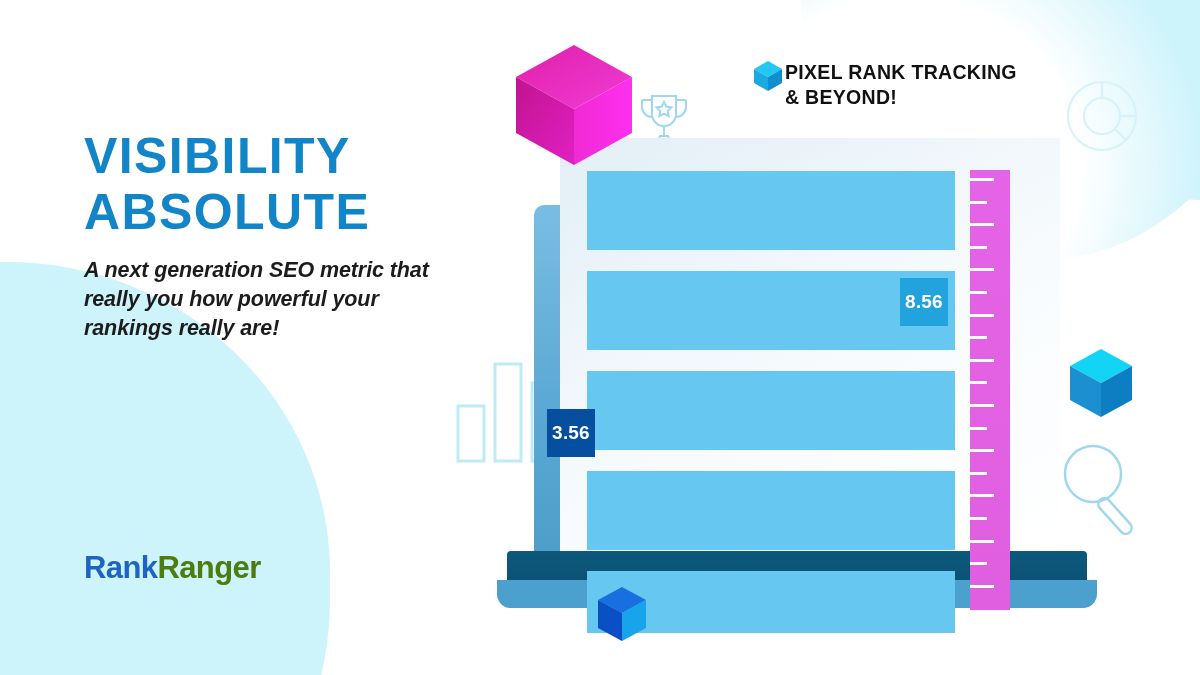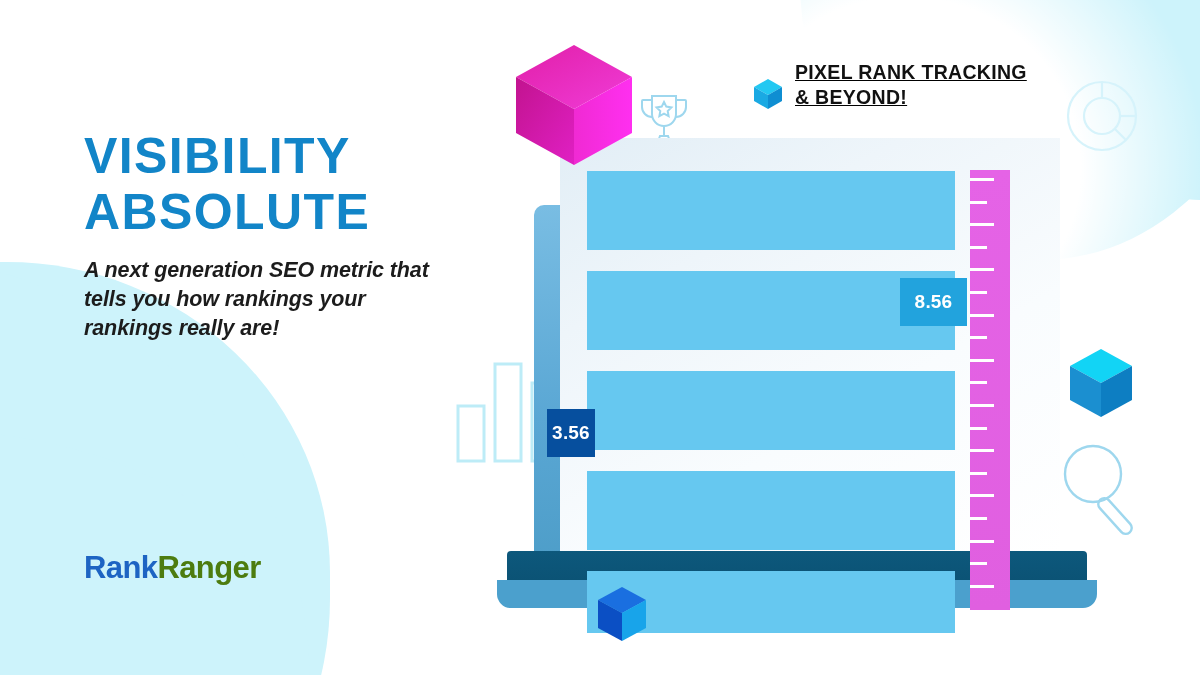--- a/index.html
+++ b/index.html
@@ -84,21 +84,21 @@
     letter-spacing:-0.6px;
   }
   .logo .rank  { color:#1d64c3;margin-top:40px; }
   .logo .ranger{ color:#4d7c0f; }
 
   
   .badge-kicker {
     position:absolute;
     left:753px; top:60px;
     z-index:9;
-    display:flex; align-items:flex-end; gap:12px;text-decoration:underline;
+    display:flex; align-items:flex-start; gap:2px;
   }
   .badge-kicker .txt {
     color:#111111;
     font-size:19.5px;
     font-weight:bold;
     line-height:25px;
     letter-spacing:0.3px;
     text-transform:uppercase;
     white-space:pre-line;
   }
@@ -153,21 +153,21 @@
     position:absolute; left:0; width:17px; height:3px; background:#ffffff;
   }
   .ruler .tick.long { width:24px; }
 
   
   .val-badge {
     position:absolute; z-index:8;
     display:flex; align-items:center; justify-content:center;
     color:#ffffff; font-size:19px; font-weight:bold; letter-spacing:0.2px;
   }
-  .val-856 { left:900px; top:278px; width:67px; height:48px; background:#22a3dd;text-align:right; }
+  .val-856 { left:900px; top:278px; width:48px; height:48px; background:#22a3dd;text-align:right; }
   .val-735 { left:547px; top:409px; width:48px; height:48px; background:#064f9e; }
 
   
   .cube { position:absolute; z-index:8; }
   .cube-pink  { left:513px; top:43px; }
   .cube-cyan  { left:1068px; top:348px; }
   .cube-small { left:596px; top:586px; }
 </style>
 </head>
 <body>
@@ -181,21 +181,21 @@
     <div class="blob-top-right"></div>
     <div class="blob-top-right2"></div>
     <div class="soft-white-veil"></div>
   </div>
 
   <div class="copy">
     <div class="headline">
       <div>VISIBILITY</div>
       <div>ABSOLUTE</div>
     </div>
-    <div class="subcopy">A next generation SEO metric that tells you how rankings your rankings really are!</div>
+    <div class="subcopy">A next generation SEO metric that really you how powerful your rankings really are!</div>
   </div>
 
   <div class="logo">
     <span class="rank">Rank</span><span class="ranger">Ranger</span>
   </div>
 
   <div class="badge-kicker">
     <svg width="30" height="32" viewBox="0 0 30 32">
       <polygon points="15,1 29,9 15,17 1,9" fill="#23c8f2"></polygon>
       <polygon points="1,9 15,17 15,31 1,23" fill="#1aa9e3"></polygon>

